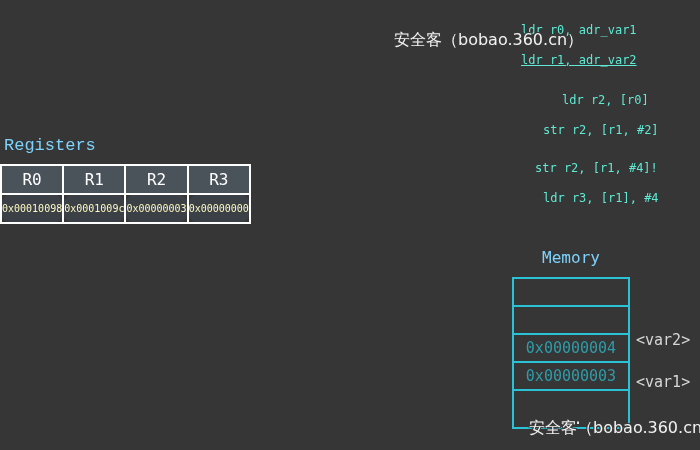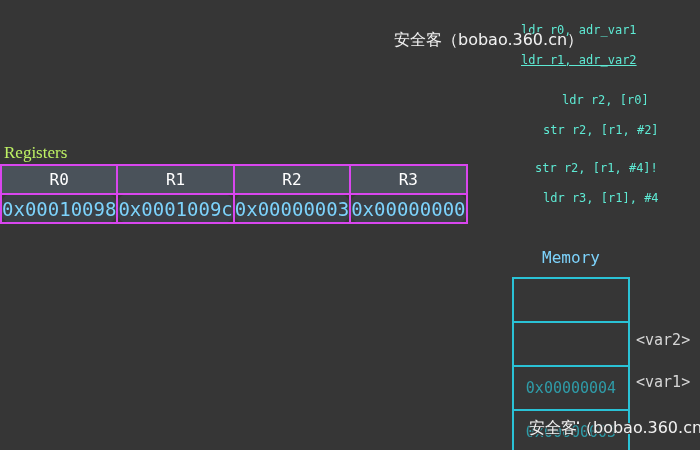--- a/index.html
+++ b/index.html
@@ -39,52 +39,52 @@
 
   
   #registers-section {
     position: absolute;
     left: 0px;
     top: 136px;
   }
   #registers-title {
     position: absolute;
     left: 4px;
-    top: 8px;
-    color: #bef264;
-    font-family: Liberation Serif, serif;
+    top: 1px;
+    color: #7dd3fc;
+    font-family: Liberation Mono, monospace;
     font-size: 17px;
     line-height: 17px;
     white-space: nowrap;
   }
   #registers-table {
     position: absolute;
     left: 0px;
     top: 28px;
     border-collapse: collapse;
     table-layout: fixed;
   }
   #registers-table td {
     width: 117px;
     height: 27px;
-    border: 2px solid #d946ef;
+    border: 2px solid #ffffff;
     text-align: center;
     vertical-align: middle;
     padding: 0;
     font-family: "DejaVu Sans Mono", monospace;
   }
   #registers-table tr.reg-header td {
     background: #4a525a;
     color: #ffffff;
     font-size: 16px;
   }
   #registers-table tr.reg-values td {
     background: #3b4046;
-    color: #7dd3fc;
-    font-size: 19px;
+    color: #fef9c3;
+    font-size: 10px;
     border-radius: 11px;
   }
 
   
   #memory-section {
     position: absolute;
     left: 0px;
     top: 0px;
   }
   #memory-title {
@@ -100,21 +100,21 @@
   }
   #memory-box {
     position: absolute;
     left: 512px;
     top: 277px;
     width: 118px;
     border: 2px solid #2ac2d6;
     box-sizing: border-box;
   }
   .mem-cell {
-    height: 44px;
+    height: 28px;
     box-sizing: border-box;
     border-bottom: 2px solid #2ac2d6;
     display: flex;
     align-items: center;
     justify-content: center;
     color: #2f9ca8;
     font-family: "DejaVu Sans Mono", monospace;
     font-size: 15px;
     position: relative;
   }

